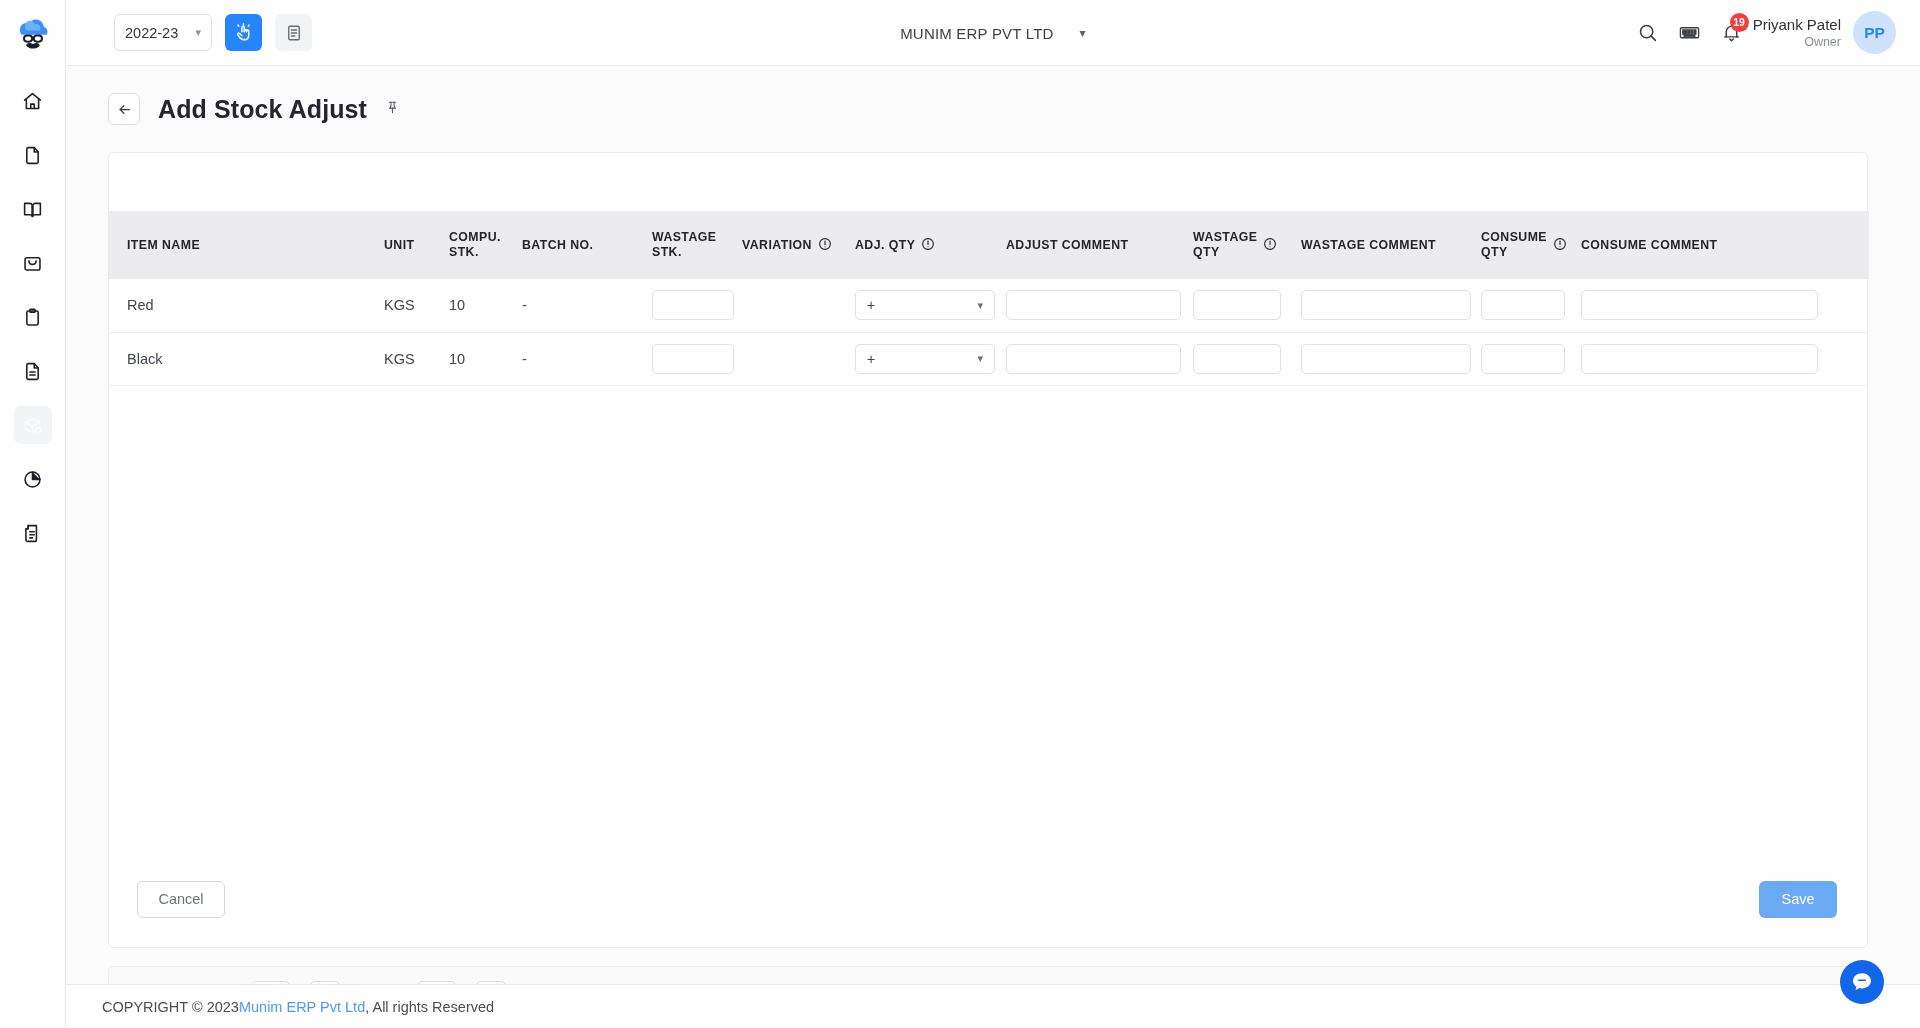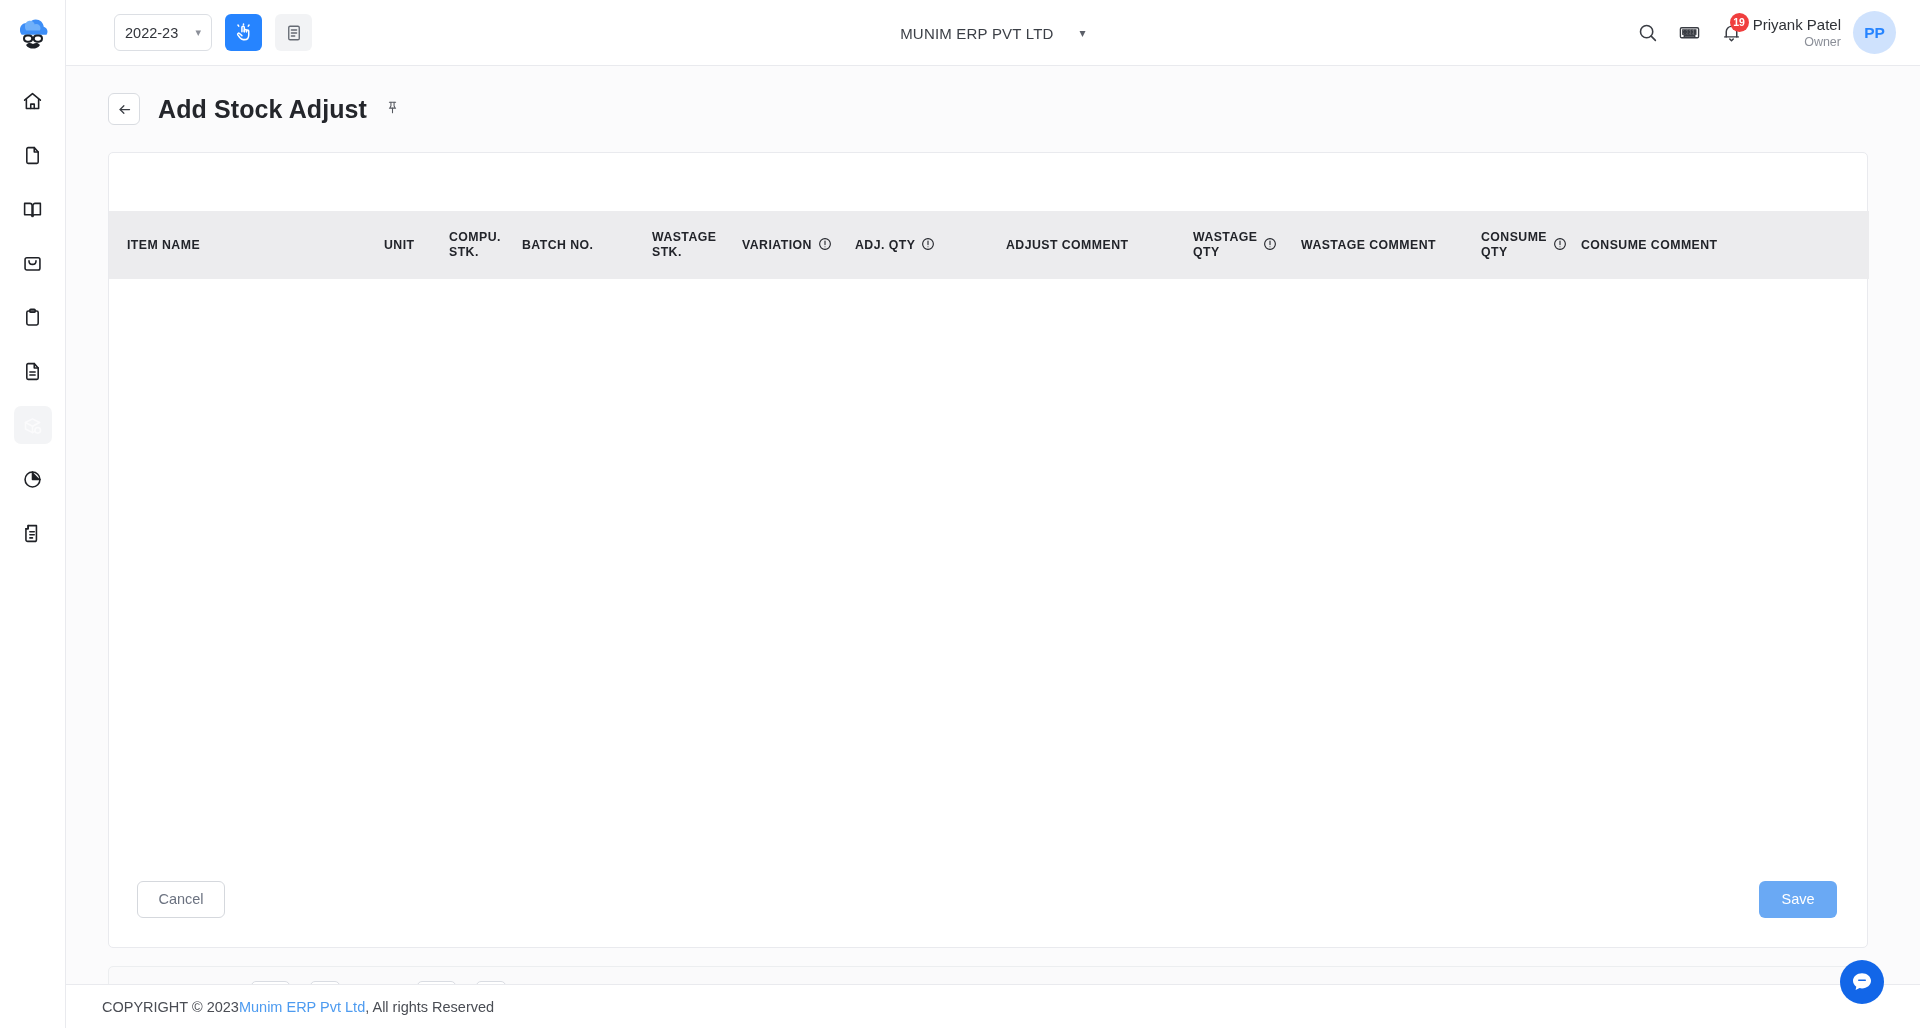--- a/index.html
+++ b/index.html
@@ -544,20 +544,82 @@
             <th>
               <div class="hcell">
                   <span class="hlines">
                     <span>CONSUME COMMENT</span>
                   </span>
                 </div>
             </th>
           </tr>
         </thead>
         <tbody>
+          <tr>
+            <td style="padding-left:18px">Red</td>
+            <td>KGS</td>
+            <td>10</td>
+            <td>-</td>
+            <td>
+              <input class="cell-in" style="width: 82px;" value="">
+            </td>
+            <td></td>
+            <td>
+              <div class="sel-box" style="width:140px">
+                <span>+</span>
+                <span class="chev">▾</span>
+              </div>
+            </td>
+            <td>
+              <input class="cell-in" style="width: 175px;" value="">
+            </td>
+            <td>
+              <input class="cell-in" style="width: 88px;" value="">
+            </td>
+            <td>
+              <input class="cell-in" style="width: 170px;" value="">
+            </td>
+            <td>
+              <input class="cell-in" style="width: 84px;" value="">
+            </td>
+            <td>
+              <input class="cell-in" style="width: 237px;" value="">
+            </td>
+          </tr>
+          <tr>
+            <td style="padding-left:18px">Black</td>
+            <td>KGS</td>
+            <td>10</td>
+            <td>-</td>
+            <td>
+              <input class="cell-in" style="width: 82px;" value="">
+            </td>
+            <td></td>
+            <td>
+              <div class="sel-box" style="width:140px">
+                <span>+</span>
+                <span class="chev">▾</span>
+              </div>
+            </td>
+            <td>
+              <input class="cell-in" style="width: 175px;" value="">
+            </td>
+            <td>
+              <input class="cell-in" style="width: 88px;" value="">
+            </td>
+            <td>
+              <input class="cell-in" style="width: 170px;" value="">
+            </td>
+            <td>
+              <input class="cell-in" style="width: 84px;" value="">
+            </td>
+            <td>
+              <input class="cell-in" style="width: 237px;" value="">
+            </td>
+          </tr>
         </tbody>
       </table>
     </div>
 
     <div id="cardfoot">
       <button id="cancel-btn">Cancel</button>
       <button id="save-btn">Save</button>
     </div>
   </div>
 

